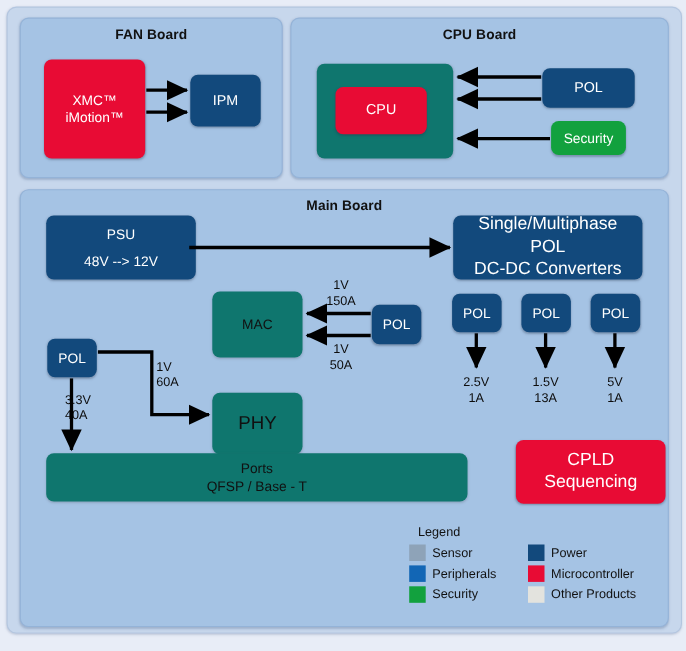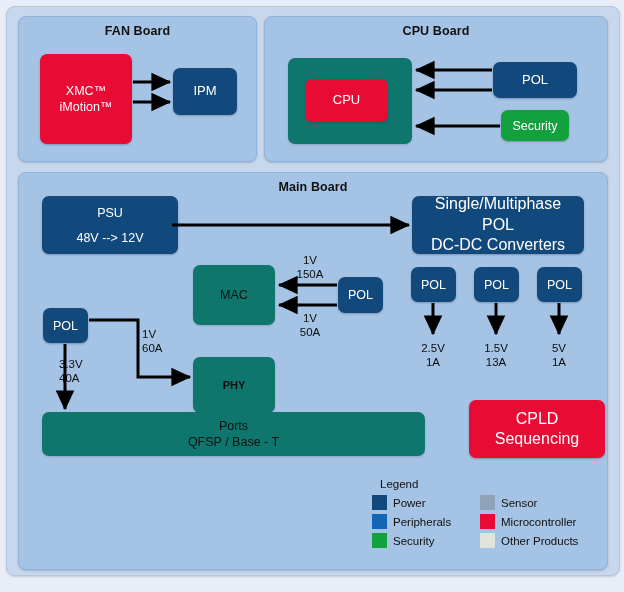--- a/index.html
+++ b/index.html
@@ -125,21 +125,21 @@
   <div class="blk c-power" style="left:412px;top:196px;width:172px;height:58px;font-size:16px;">
     <span>Single/Multiphase</span>
     <span>POL</span>
     <span>DC-DC Converters</span>
   </div>
 
   <div class="blk c-other" style="left:193px;top:265px;width:82px;height:60px;font-size:12.5px;">
     <span>MAC</span>
   </div>
 
-  <div class="blk c-other" style="left:193px;top:357px;width:82px;height:56px;font-size:11px;font-weight:bold;">
+  <div class="blk c-other" style="left:193px;top:357px;width:82px;height:56px;font-size:17px;">
     <span>PHY</span>
   </div>
 
   <div class="blk c-power" style="left:338px;top:277px;width:45px;height:36px;font-size:12.5px;">
     <span>POL</span>
   </div>
 
   <div class="blk c-power" style="left:43px;top:308px;width:45px;height:35px;font-size:12.5px;">
     <span>POL</span>
   </div>
@@ -208,28 +208,28 @@
       <line x1="433" y1="303" x2="433" y2="334"></line>
       <line x1="496" y1="303" x2="496" y2="334"></line>
       <line x1="559" y1="303" x2="559" y2="334"></line>
     </g>
   </svg>
 
   <div class="legend">
     <div class="legend-title">Legend</div>
     <div class="legend-grid">
       <div class="legend-item">
+        <span class="swatch" style="background: rgb(142, 163, 184);"></span>
+        <span class="legend-label">Sensor</span>
+      </div>
+      <div class="legend-item">
         <span class="swatch" style="background: rgb(18, 73, 124);"></span>
         <span class="legend-label">Power</span>
       </div>
       <div class="legend-item">
-        <span class="swatch" style="background: rgb(142, 163, 184);"></span>
-        <span class="legend-label">Sensor</span>
-      </div>
-      <div class="legend-item">
         <span class="swatch" style="background: rgb(18, 102, 181);"></span>
         <span class="legend-label">Peripherals</span>
       </div>
       <div class="legend-item">
         <span class="swatch" style="background: rgb(232, 11, 52);"></span>
         <span class="legend-label">Microcontroller</span>
       </div>
       <div class="legend-item">
         <span class="swatch" style="background: rgb(18, 161, 62);"></span>
         <span class="legend-label">Security</span>

